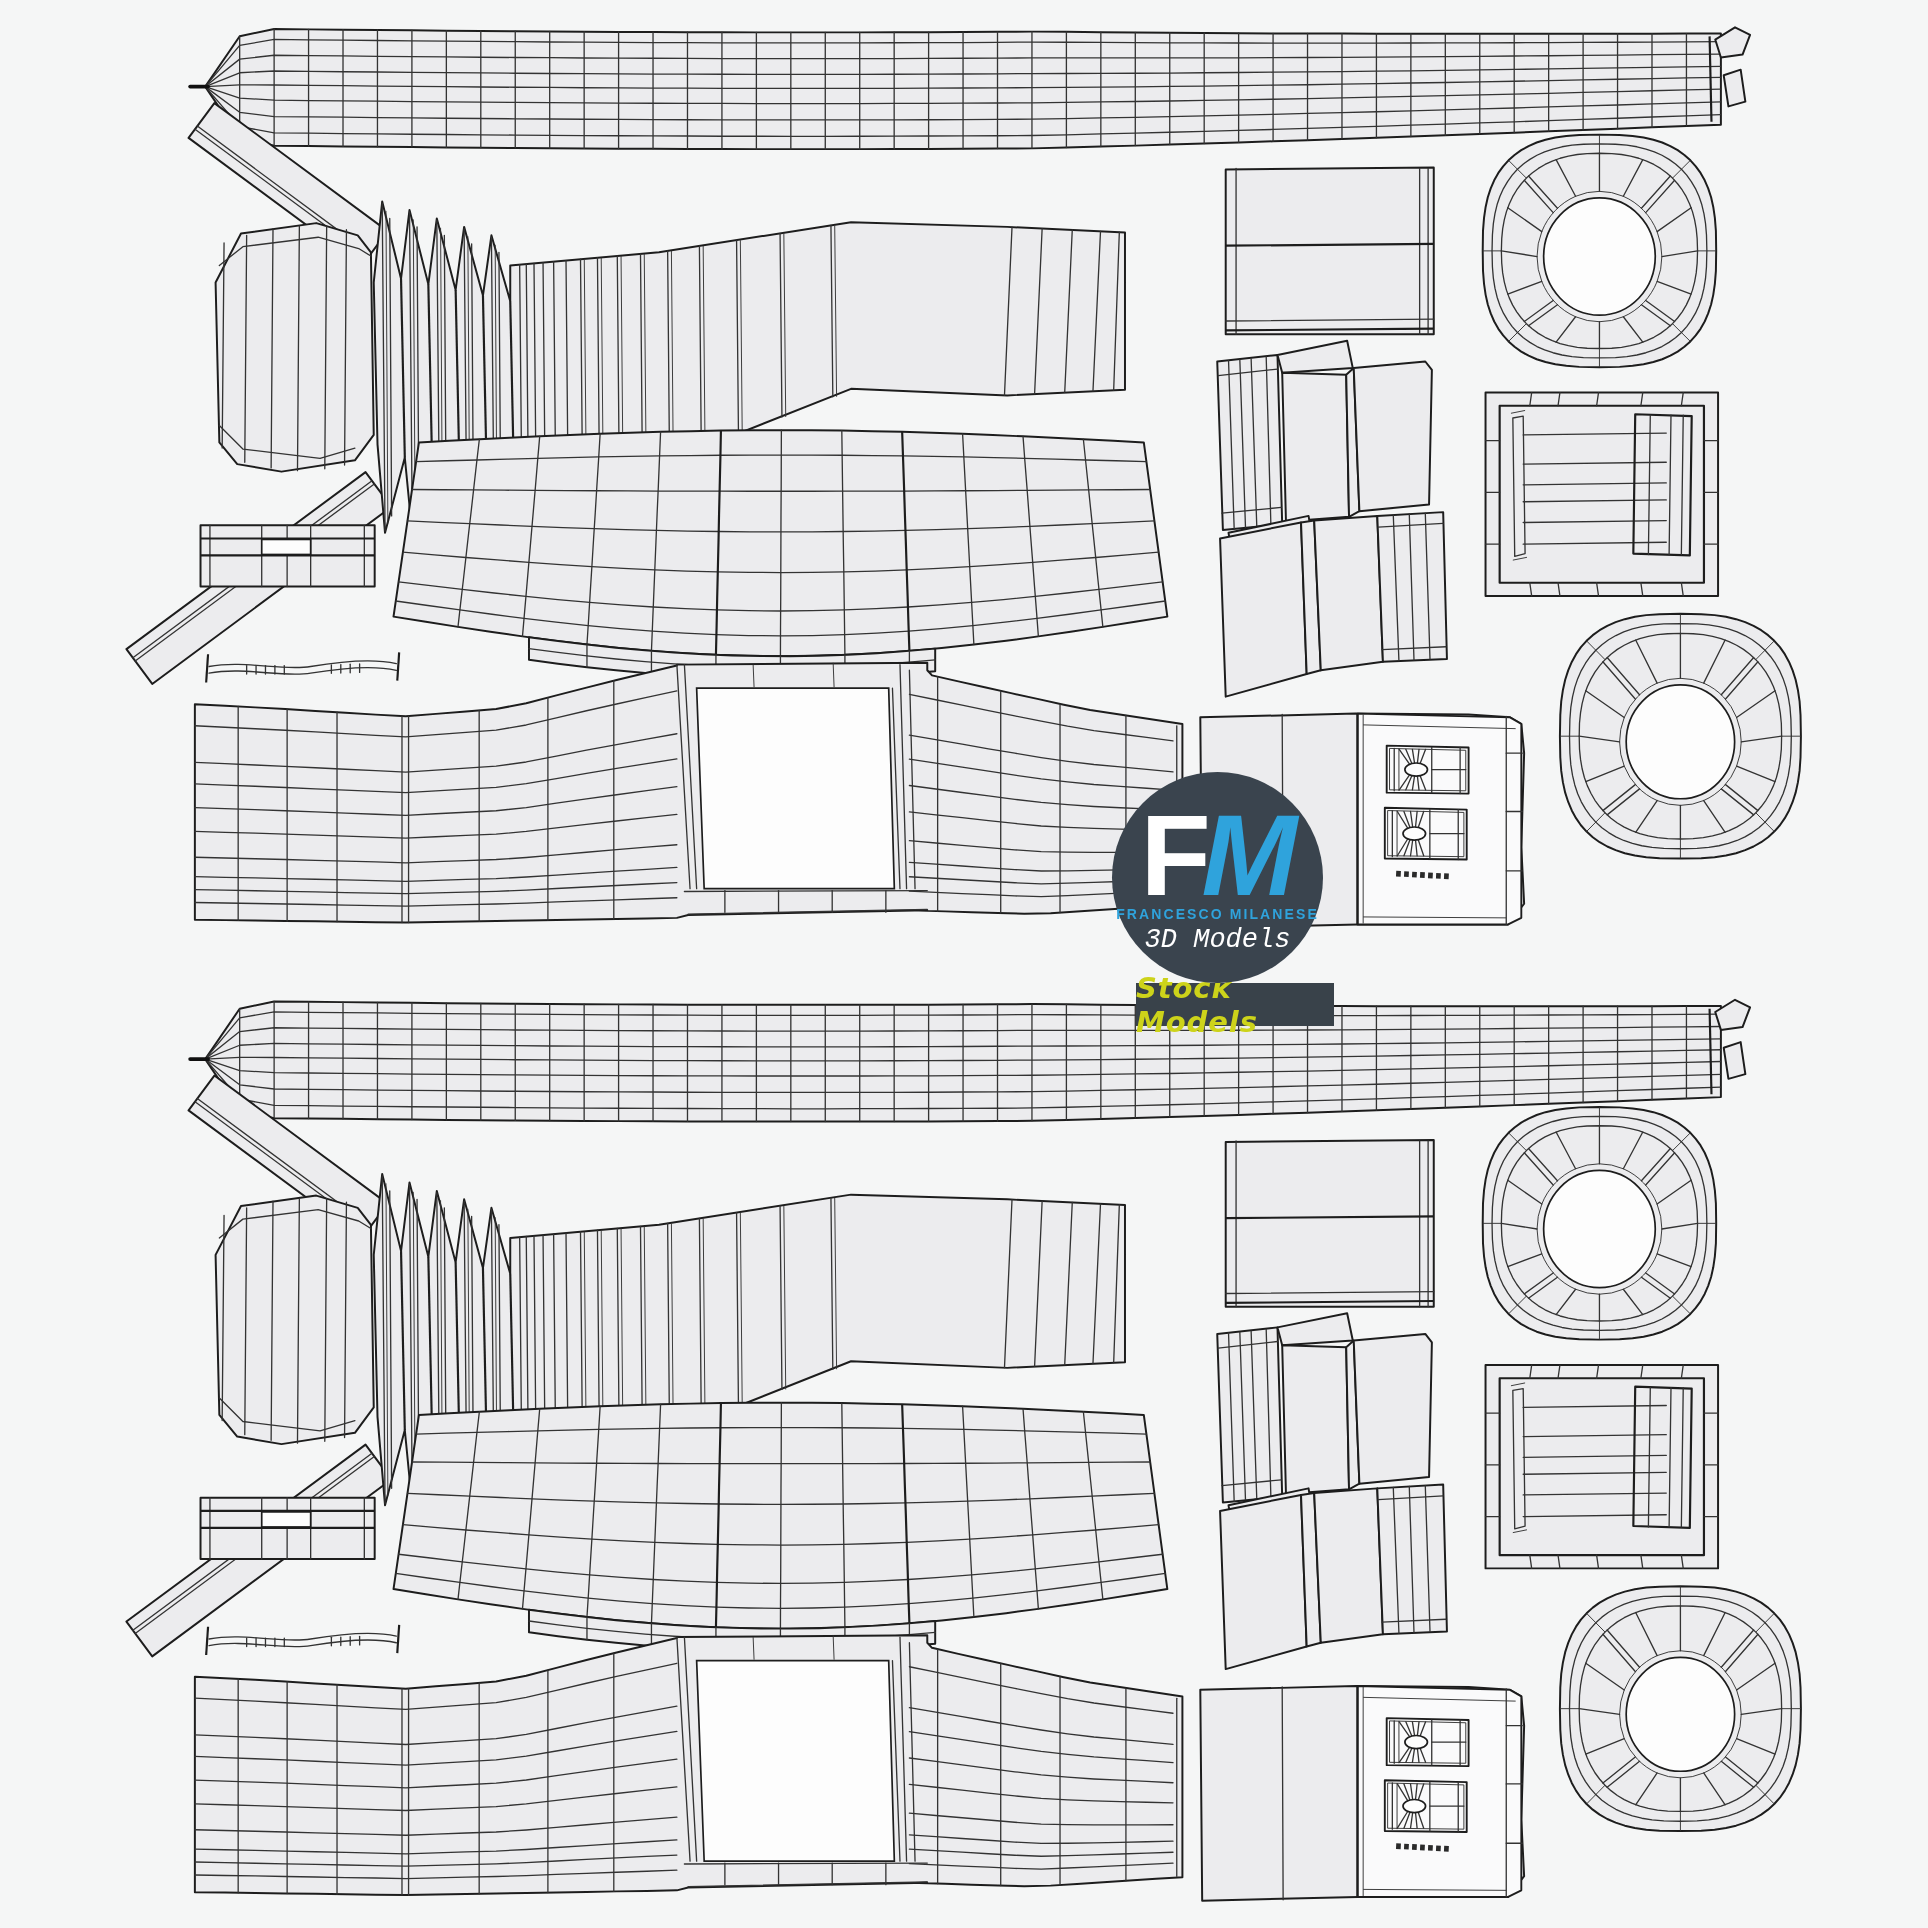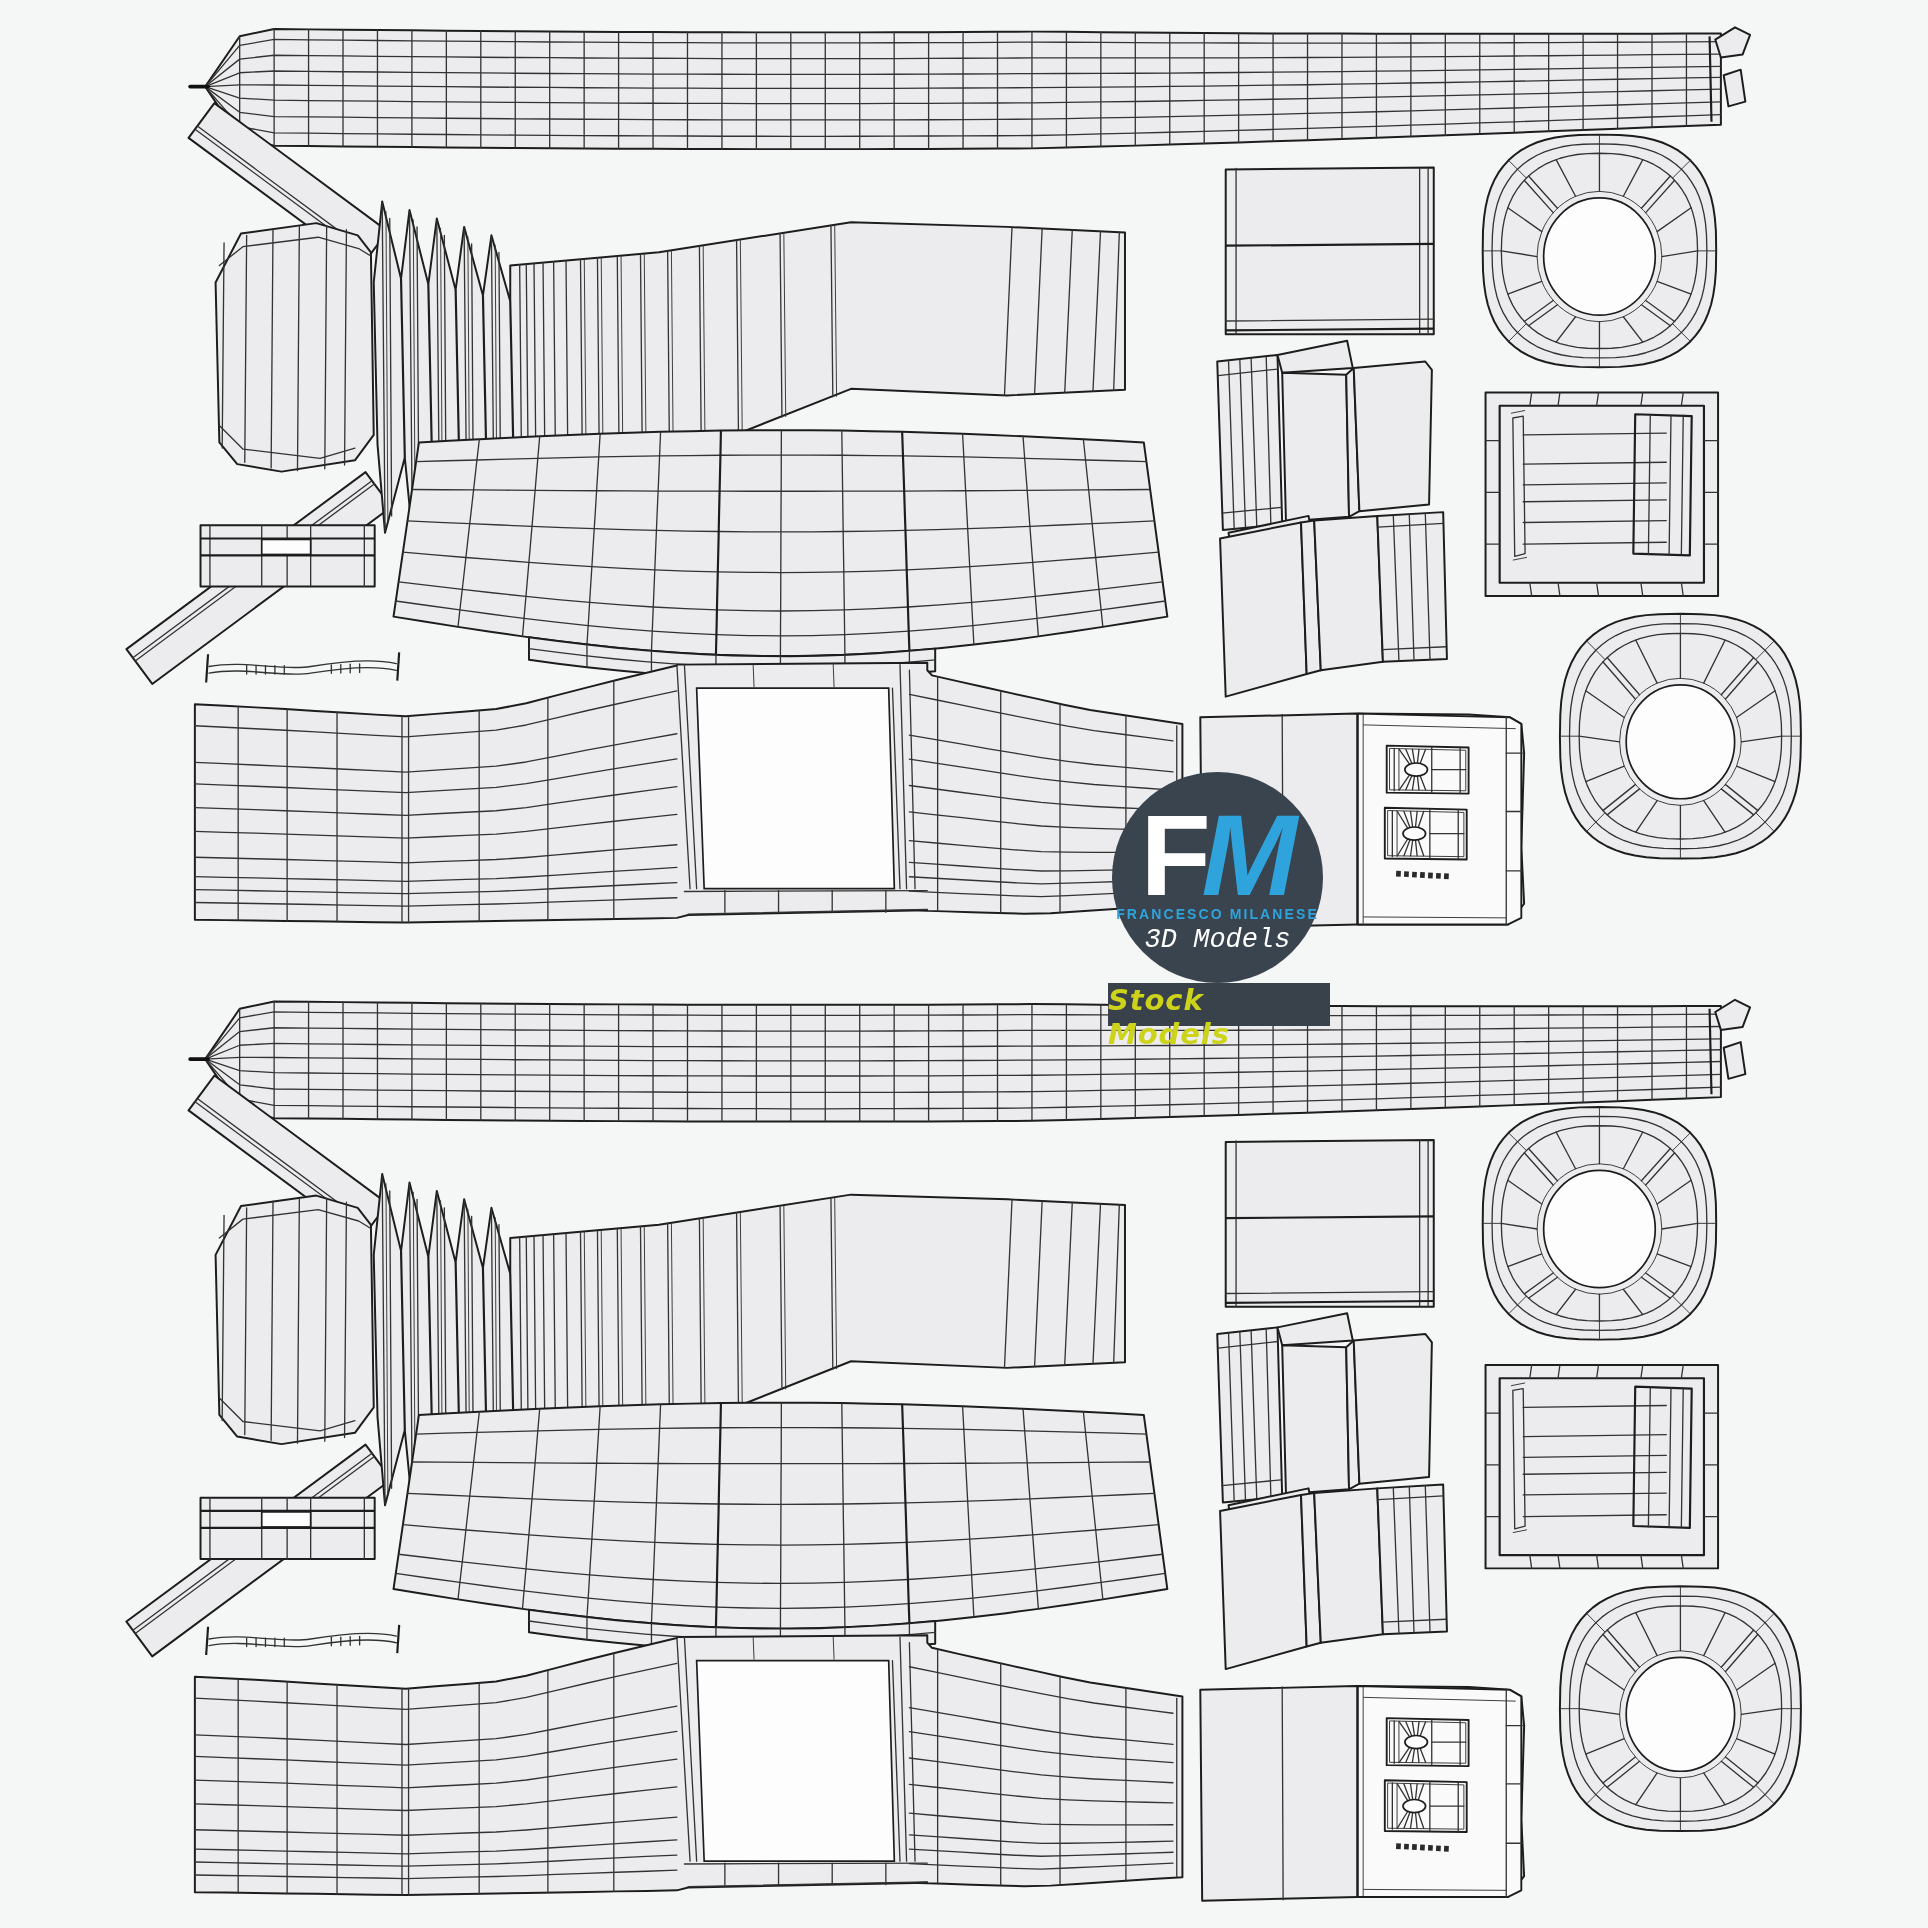--- a/index.html
+++ b/index.html
@@ -20,22 +20,22 @@
         background:var(--brand-dark);display:flex;flex-direction:column;align-items:center;
         justify-content:center;z-index:5;}
   .fm-row{display:flex;align-items:baseline;line-height:.88;font-weight:bold;
           font-family:"Liberation Sans",sans-serif;font-size:115px;letter-spacing:-2.8px;margin-top:5.6px;}
   .fm-f{color:var(--brand-white);}
   .fm-m{color:var(--brand-blue);font-style:italic;margin-left:-6.6px;}
   .author{color:var(--brand-blue);font-size:14px;font-weight:bold;letter-spacing:2.1px;
           margin-top:0;white-space:nowrap;}
   .tagline{color:var(--brand-white);font-style:italic;font-size:27px;margin-top:2.8px;
            font-family:Liberation Mono, monospace;}
-  .badge{position:absolute;left:1108px;top:983px;width:222px;height:43px;background:var(--badge-bg);
-         display:flex;justify-content:center;z-index:4;}
+  .badge{position:absolute;left:1136px;top:983px;width:198px;height:43px;background:var(--badge-bg);
+         display:flex;align-items:center;justify-content:center;z-index:4;}
   .badge span{color:var(--badge-text);font-weight:bold;font-style:italic;font-size:29px;
               letter-spacing:0.9px;font-family:"DejaVu Sans",sans-serif;}
 </style>
 </head>
 <body>
 
 <div id="stage">
   <svg id="sheet-svg" width="1928" height="1928" viewBox="0 0 2048 2048">
       <g transform="translate(0 0)">
         <g>

